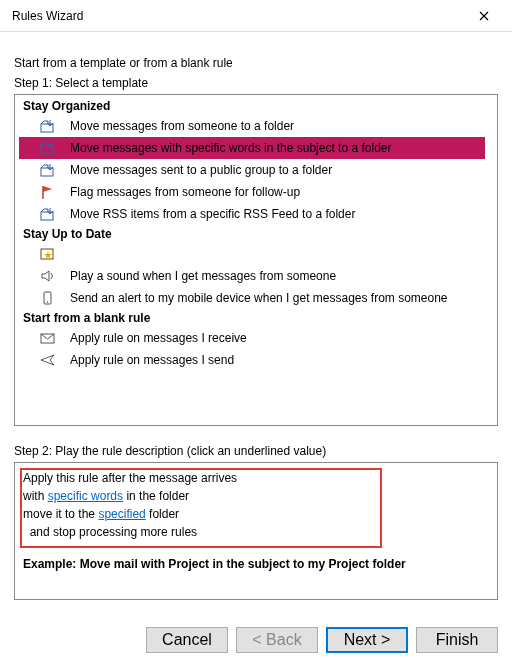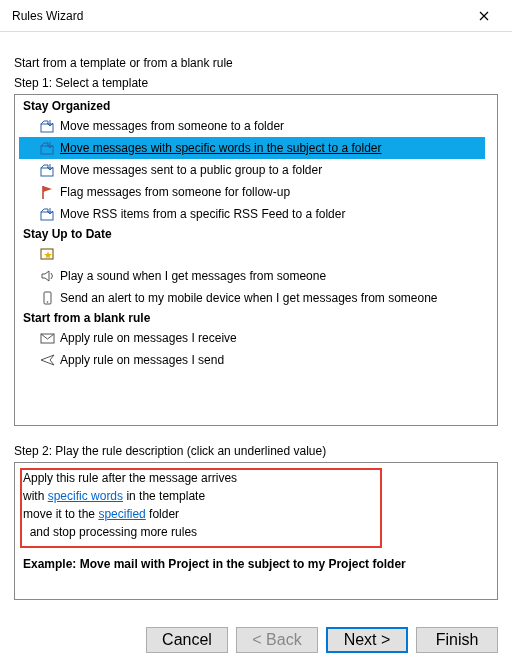--- a/index.html
+++ b/index.html
@@ -31,27 +31,27 @@
   .steplabel { margin: 4px 0 4px 0; }
   .templates {
     border: 1px solid #888;
     padding: 2px 12px 8px 4px;
     height: 332px;
   }
   .secthdr { font-weight: bold; padding: 2px 0 2px 4px; }
   .item {
     display: flex;
     align-items: center;
-    gap: 3px;
+    gap: 13px;
     padding: 2px 4px 2px 20px;
     height: 22px;
     white-space: nowrap;
   }
   .item .icon { width: 18px; height: 16px; display: flex; align-items: center; justify-content: center; flex-shrink: 0; }
-  .item.selected { background: #0ea5e9; text-decoration: underline; }
+  .item.selected { background: #be185d; }
   .step2label { margin: 18px 0 4px 0; }
   .descbox {
     border: 1px solid #888;
     padding: 6px 8px 24px 8px;
     height: 138px;
     position: relative;
   }
   .highlight {
     position: absolute;
     left: 5px; top: 5px;
@@ -203,21 +203,21 @@
       <span>Apply rule on messages I send</span>
     </div>
   </div>
 
   <div class="step2label">Step 2: Play the rule description (click an underlined value)</div>
 
   <div class="descbox">
     <div class="highlight"></div>
     <div class="line">Apply this rule after the message arrives</div>
     <div class="line">
-      <span>with </span><span class="link">specific words</span><span> in the template</span>
+      <span>with </span><span class="link">specific words</span><span> in the folder</span>
     </div>
     <div class="line">
       <span>move it to the </span><span class="link">specified</span><span> folder</span>
     </div>
     <div class="line" style="white-space:pre">  and stop processing more rules</div>
     <div class="example">Example: Move mail with Project in the subject to my Project folder</div>
   </div>
 </div>
 
 <div class="buttons">

